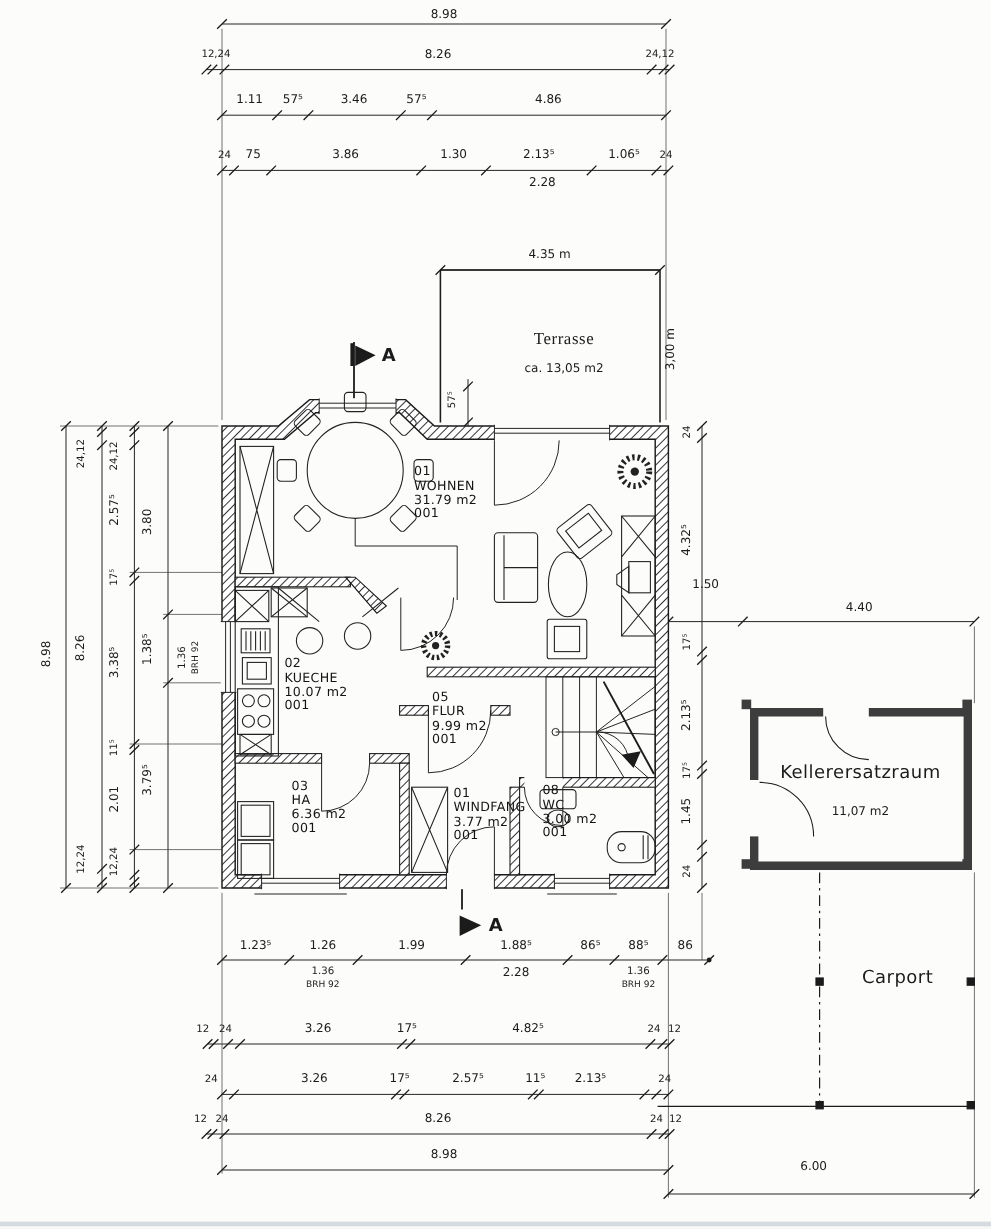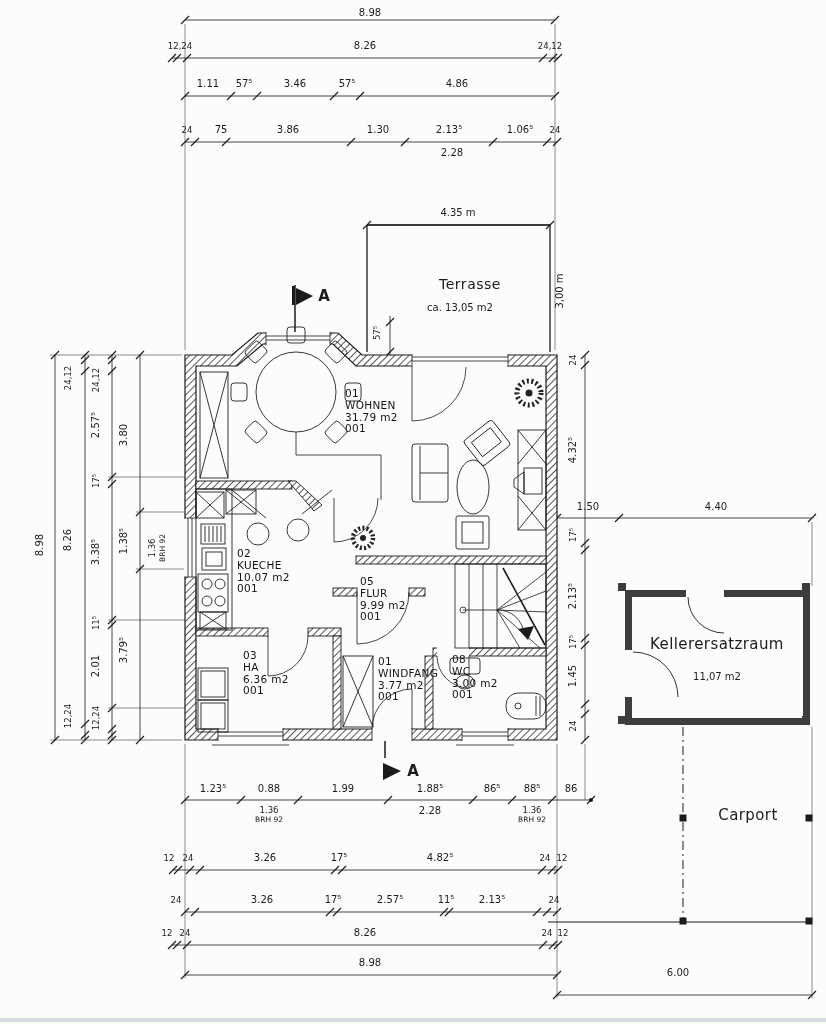--- a/index.html
+++ b/index.html
@@ -5,21 +5,21 @@
   html,body{margin:0;padding:0;background:#e8e8e8;}
   #sheet{position:relative;width:826px;height:1024px;background:#fcfcfb;overflow:hidden;
          font-family:"DejaVu Sans", sans-serif;color:#1b1b1b;}
   #lines{position:absolute;left:0;top:0;}
   .dh,.dv{position:absolute;font-size:10px;line-height:1;white-space:nowrap;color:#1b1b1b;
           transform:translate(-50%,-50%);}
   .dv{transform:translate(-50%,-50%) rotate(-90deg);}
   .s9{font-size:8.5px;} .s8{font-size:7.5px;}
   .room{position:absolute;font-size:10.5px;line-height:1.12;letter-spacing:.3px;color:#141414;}
   .room span{display:block;}
-  .tname{font-size:14px;letter-spacing:.5px;}
+  .tname{font-size:14px;letter-spacing:.5px;font-family:Liberation Serif, serif;}
   .tarea{font-size:10px;}
   .kname{font-size:15px;letter-spacing:.4px;}
   .cname{font-size:15px;letter-spacing:.4px;}
   .secA{font-size:15px;font-weight:bold;}
   .scanline{position:absolute;left:0;bottom:2px;width:100%;height:4px;background:#ccd2d8;opacity:.8;}
 </style>
 </head>
 <body>
 
 <div id="sheet">
@@ -244,31 +244,31 @@
 <span class="dh" style="left:370px;top:13px">8.98</span>
 <span class="dh s9" style="left:180px;top:46px">12,24</span>
 <span class="dh" style="left:365px;top:46px">8.26</span>
 <span class="dh s9" style="left:550px;top:46px">24,12</span>
 <span class="dh" style="left:208px;top:84px">1.11</span>
 <span class="dh" style="left:244px;top:84px">57⁵</span>
 <span class="dh" style="left:295px;top:84px">3.46</span>
 <span class="dh" style="left:347px;top:84px">57⁵</span>
 <span class="dh" style="left:457px;top:84px">4.86</span>
 <span class="dh s9" style="left:187px;top:130px">24</span>
-<span class="dh" style="left:221px;top:130px">75</span>
+<span class="dh" style="left:211px;top:130px">75</span>
 <span class="dh" style="left:288px;top:130px">3.86</span>
 <span class="dh" style="left:378px;top:130px">1.30</span>
 <span class="dh" style="left:449px;top:130px">2.13⁵</span>
 <span class="dh" style="left:520px;top:130px">1.06⁵</span>
 <span class="dh s9" style="left:555px;top:130px">24</span>
 <span class="dh" style="left:452px;top:153px">2.28</span>
 
 <span class="dh" style="left:458px;top:213px">4.35 m</span>
 <span class="dh tname" style="left:470px;top:284px">Terrasse</span>
-<span class="dh tarea" style="left:460px;top:308px">ca. 13,05 m2</span>
+<span class="dh tarea" style="left:470px;top:308px">ca. 13,05 m2</span>
 <span class="dv" style="left:560px;top:291px">3,00 m</span>
 <span class="dv s9" style="left:377px;top:333px">57⁵</span>
 
 <span class="dh secA" style="left:324px;top:296px">A</span>
 <span class="dh secA" style="left:413px;top:771px">A</span>
 
 <span class="dv" style="left:40px;top:545px">8.98</span>
 <span class="dv s9" style="left:68px;top:378px">24,12</span>
 <span class="dv" style="left:68px;top:540px">8.26</span>
 <span class="dv s9" style="left:68px;top:716px">12,24</span>
@@ -285,25 +285,25 @@
 <span class="dv s9" style="left:152px;top:548px">1.36</span>
 <span class="dv s8" style="left:163px;top:548px">BRH 92</span>
 
 <span class="dv s9" style="left:573px;top:360px">24</span>
 <span class="dv" style="left:573px;top:450px">4.32⁵</span>
 <span class="dv s9" style="left:573px;top:535px">17⁵</span>
 <span class="dv" style="left:573px;top:596px">2.13⁵</span>
 <span class="dv s9" style="left:573px;top:642px">17⁵</span>
 <span class="dv" style="left:573px;top:676px">1.45</span>
 <span class="dv s9" style="left:573px;top:726px">24</span>
-<span class="dh" style="left:588px;top:507px">1.50</span>
+<span class="dh" style="left:588px;top:488px">1.50</span>
 <span class="dh" style="left:716px;top:507px">4.40</span>
 
 <span class="dh" style="left:213px;top:789px">1.23⁵</span>
-<span class="dh" style="left:269px;top:789px">0.88</span>
+<span class="dh" style="left:269px;top:789px">1.26</span>
 <span class="dh" style="left:343px;top:789px">1.99</span>
 <span class="dh" style="left:430px;top:789px">1.88⁵</span>
 <span class="dh" style="left:492px;top:789px">86⁵</span>
 <span class="dh" style="left:532px;top:789px">88⁵</span>
 <span class="dh" style="left:571px;top:789px">86</span>
 <span class="dh s9" style="left:269px;top:810px">1.36</span>
 <span class="dh s8" style="left:269px;top:820px">BRH 92</span>
 <span class="dh" style="left:430px;top:811px">2.28</span>
 <span class="dh s9" style="left:532px;top:810px">1.36</span>
 <span class="dh s8" style="left:532px;top:820px">BRH 92</span>

